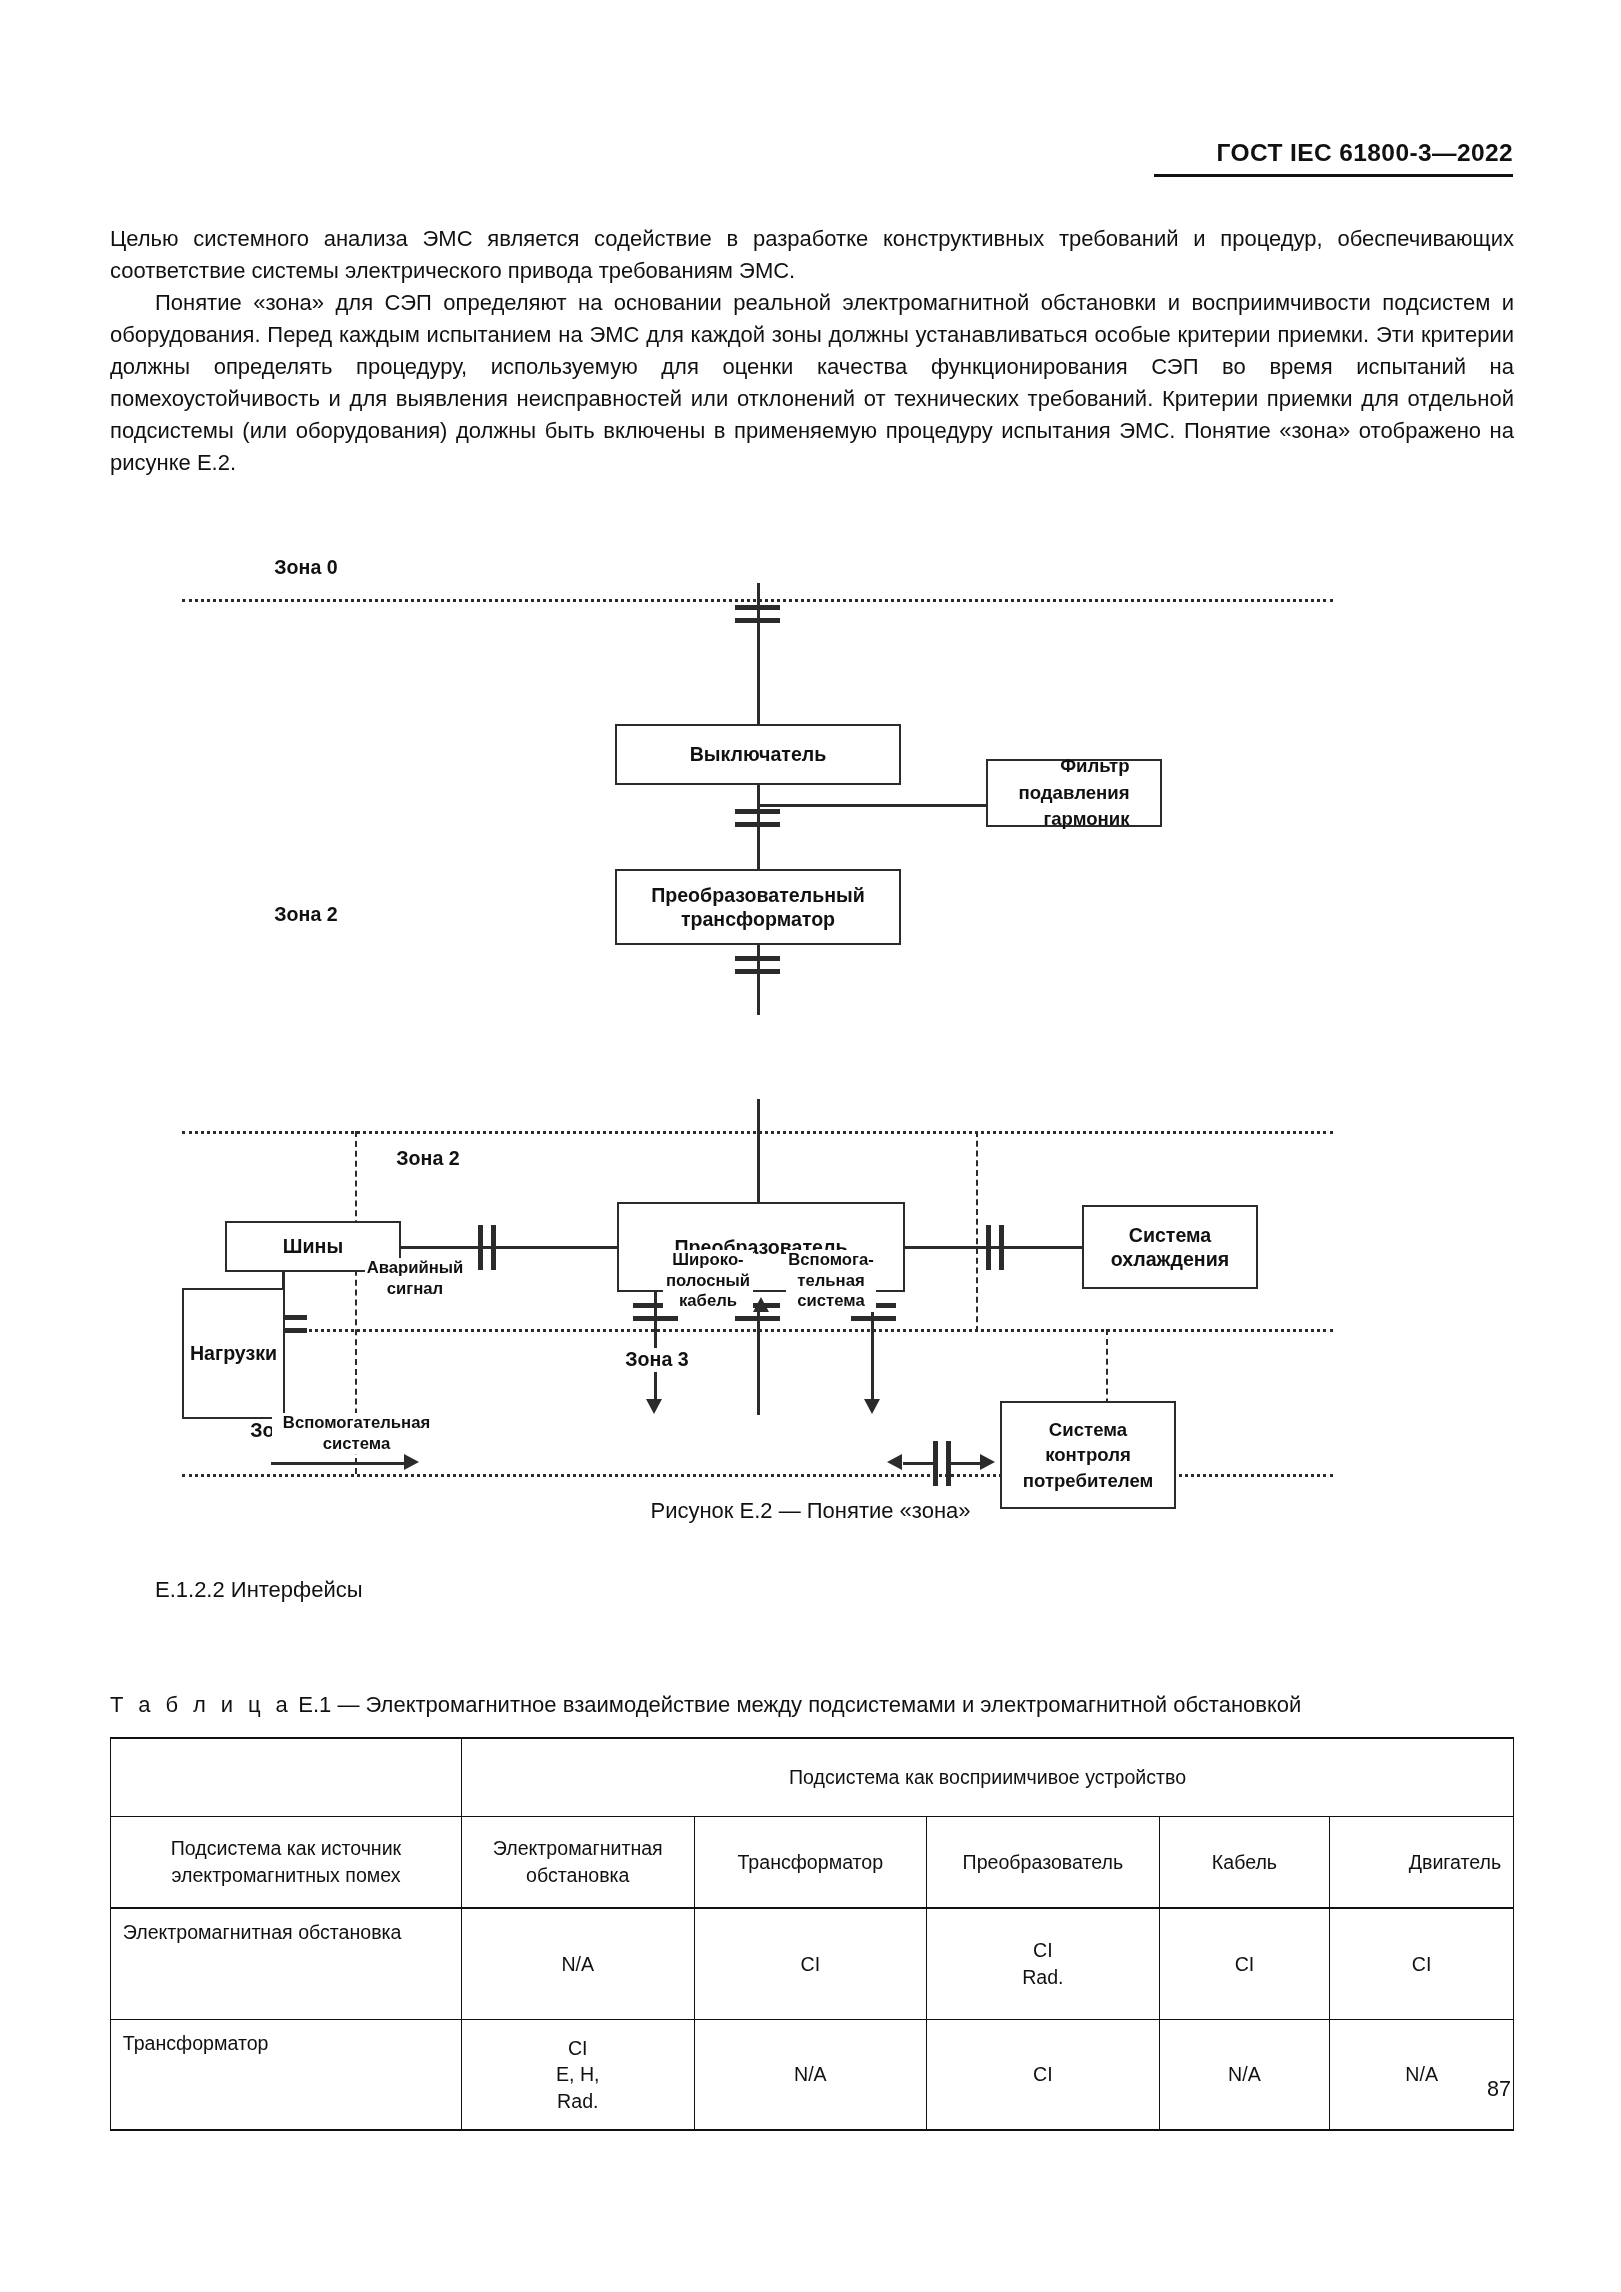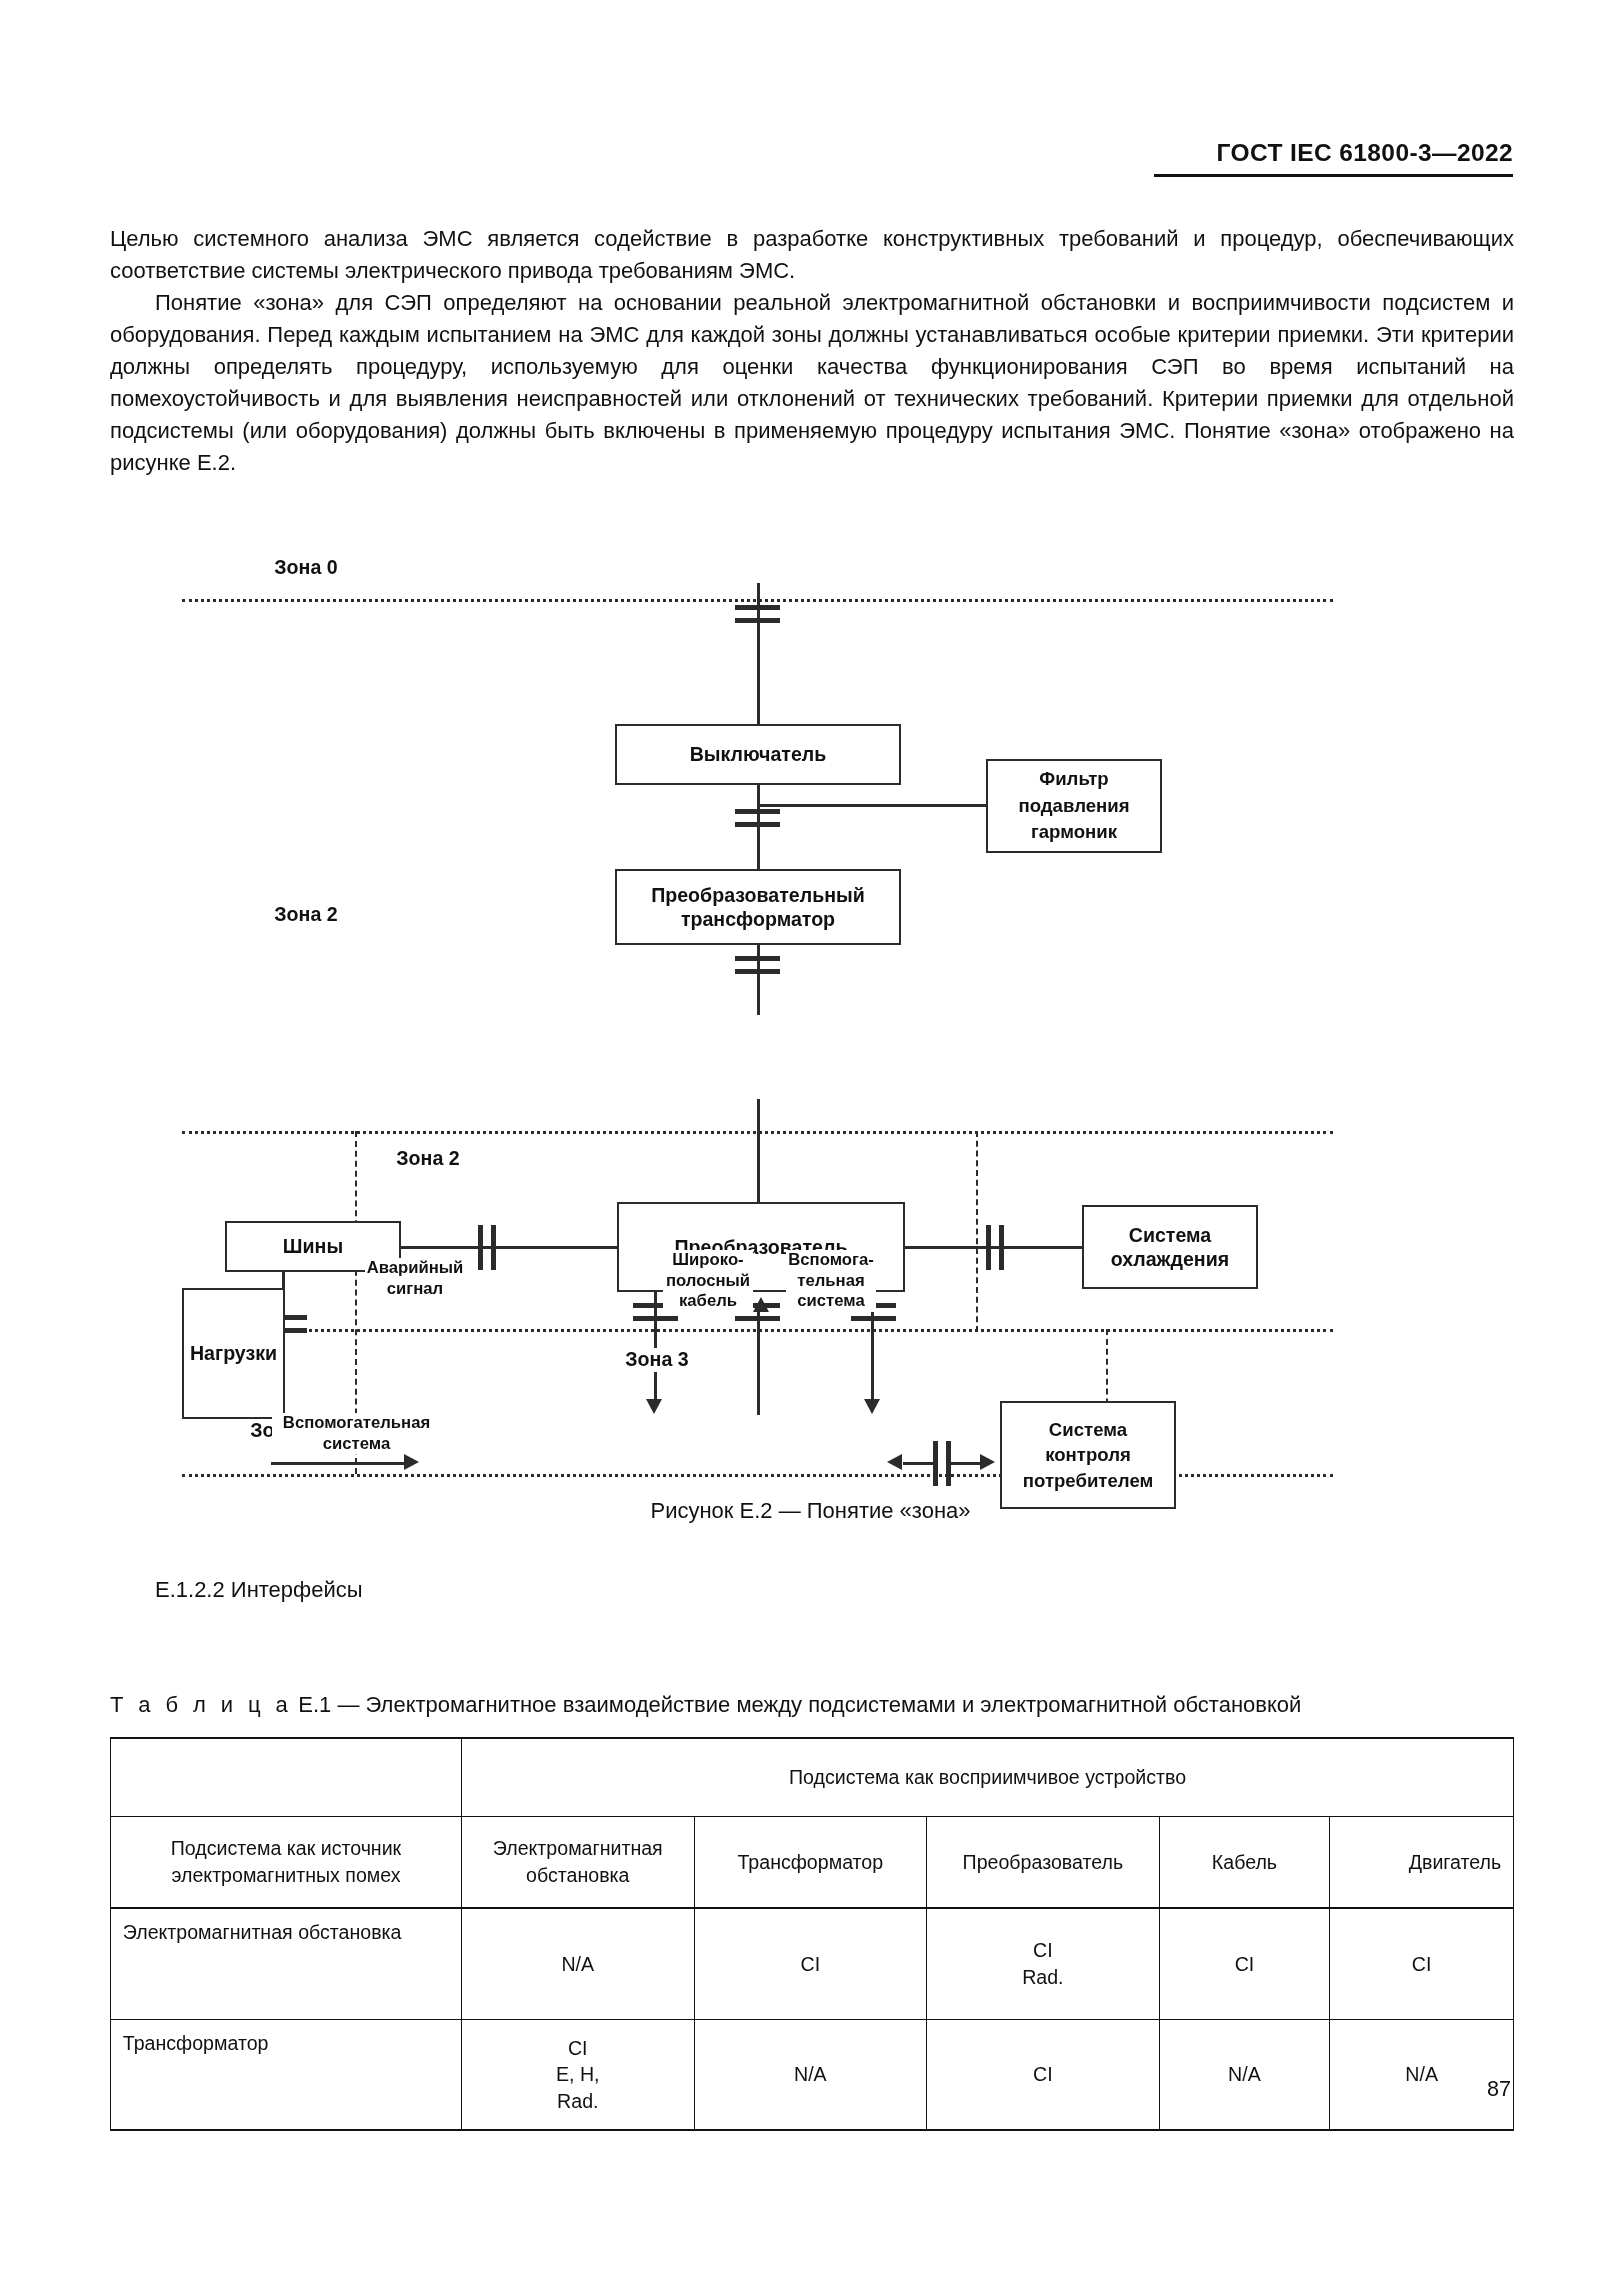--- a/index.html
+++ b/index.html
@@ -262,21 +262,21 @@
 
     <div class="vline" style="left:757px; top:619px; height:104px;"></div>
 
 
     <div class="fig-box" style="left:615px; top:244px; width:286px; height:61px;">
       <span style="white-space:pre-line;">Выключатель</span>
     </div>
 
     <div class="hline" style="left:757px; top:324px; width:231px;"></div>
 
-    <div class="fig-box" style="left:986px; top:279px; width:176px; height:94px; font-size:18.6px; line-height:26.5px;">
+    <div class="fig-box" style="left:986px; top:279px; width:176px; height:68px; font-size:18.6px; line-height:26.5px;text-align:right;">
       <span style="white-space:pre-line;">Фильтр
 подавления
 гармоник</span>
     </div>
 
     <div class="fig-box" style="left:615px; top:389px; width:286px; height:76px;">
       <span style="white-space:pre-line;">Преобразовательный
 трансформатор</span>
     </div>
 

